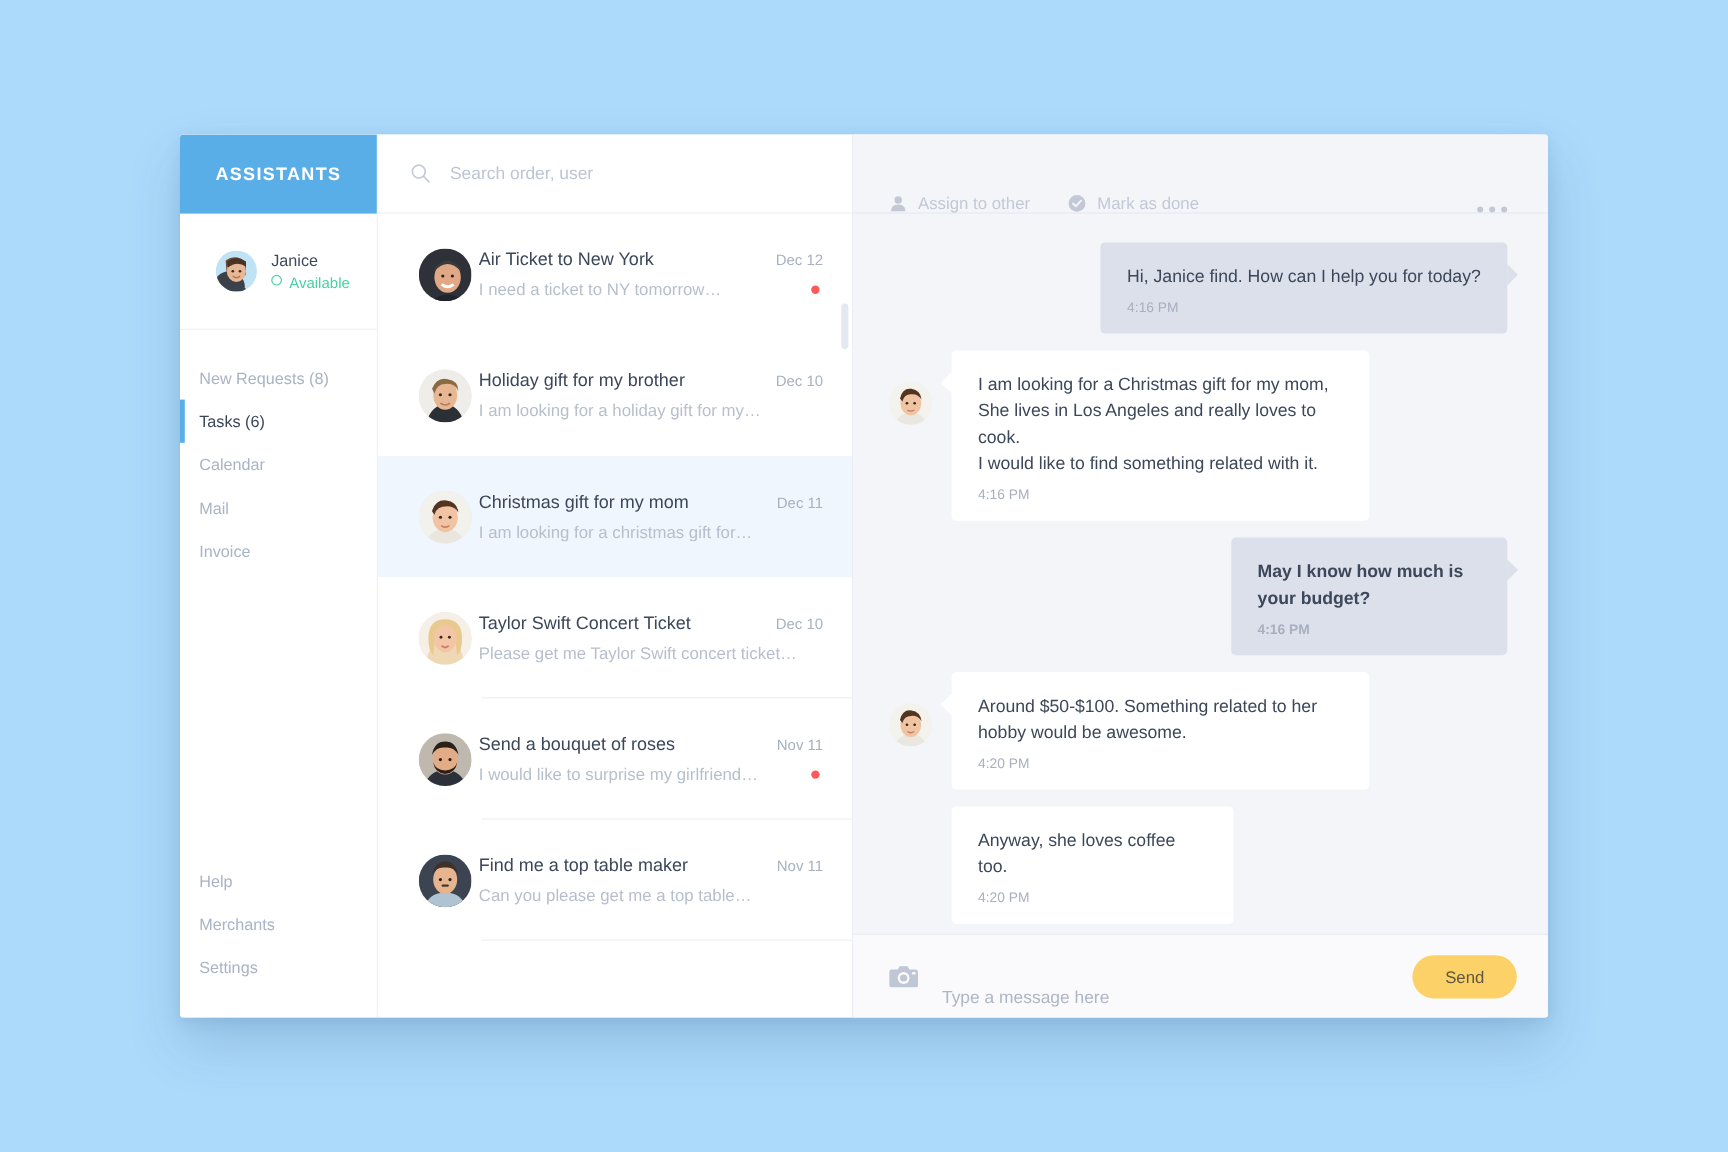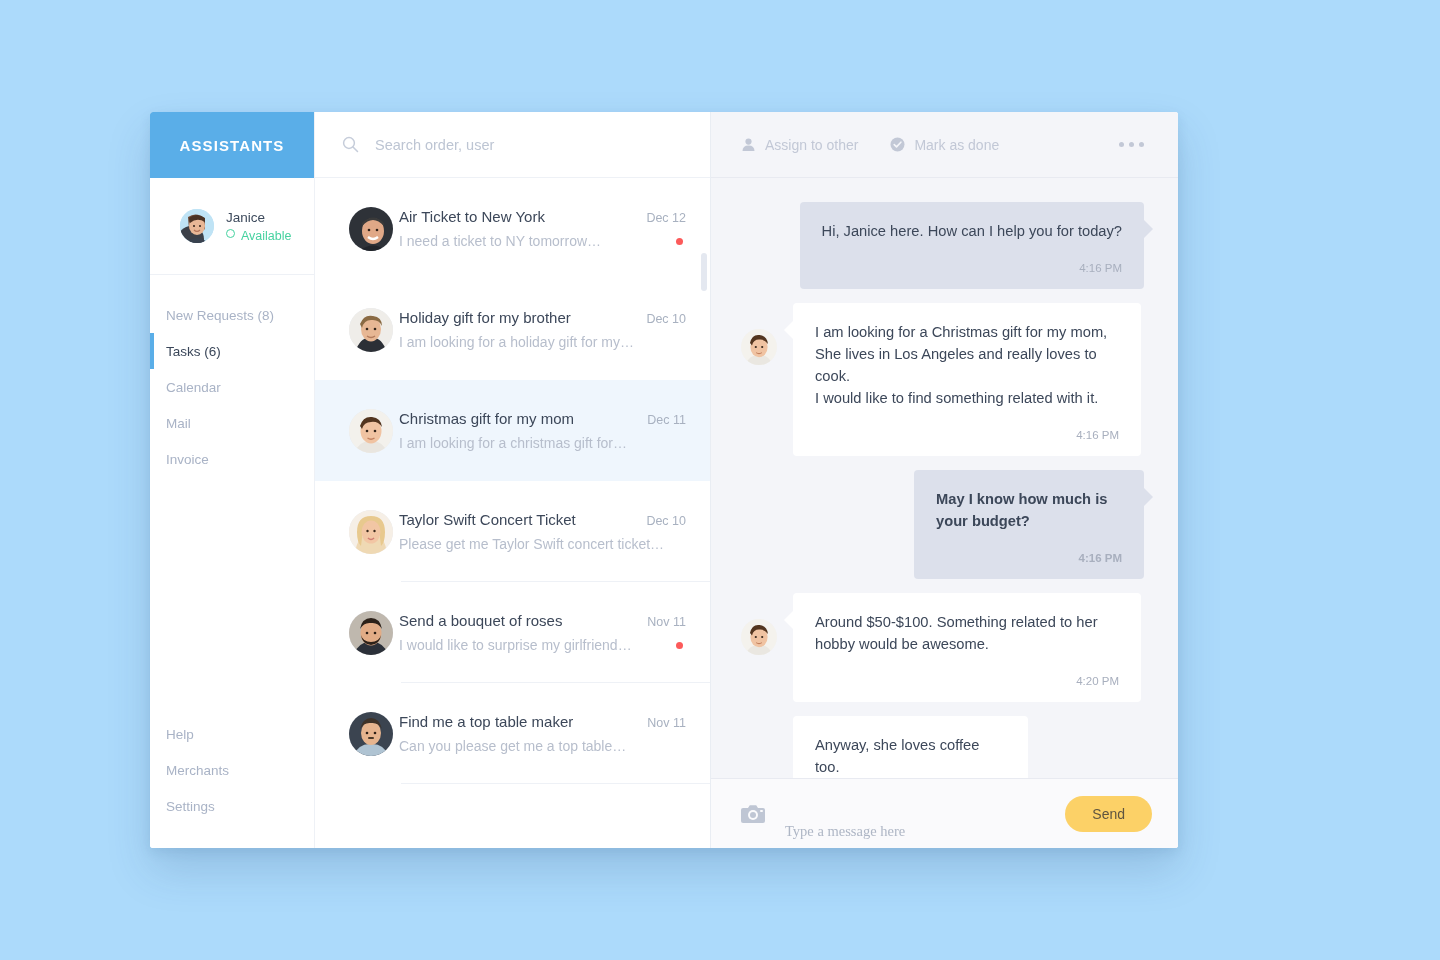--- a/index.html
+++ b/index.html
@@ -14,21 +14,21 @@
     background: #ACDAFB;
     font-family: "Liberation Sans", sans-serif;
     -webkit-font-smoothing: antialiased;
   }
 
   
   #app-window {
     position: absolute;
     left: 150px;
     top: 112px;
-    width: 1028px;
+    width: 1140px;
     height: 736px;
     background: #ffffff;
     border-radius: 3px;
     box-shadow: 0 22px 44px rgba(33, 74, 120, 0.18),
                 0 4px 12px rgba(33, 74, 120, 0.10);
     display: flex;
     overflow: hidden;
   }
 
   
@@ -249,21 +249,21 @@
     display: flex;
     flex-direction: column;
     background: #F4F5F9;
     min-width: 0;
   }
 
   #chat-toolbar {
     height: 66px;
     flex: none;
     display: flex;
-    align-items: center;
+    align-items: flex-end;
     padding: 0 34px 0 30px;
     background: #F4F5F9;
     border-bottom: 1px solid #E8EAF1;
   }
   .toolbar-action {
     display: flex;
     align-items: center;
     cursor: pointer;
     color: #C2C8D6;
     font-size: 14px;
@@ -333,43 +333,42 @@
   }
   .msg.in .bubble .tail {
     left: -9px;
     border-top: 9px solid transparent;
     border-bottom: 9px solid transparent;
     border-right: 9px solid #ffffff;
   }
 
   .bubble-text { white-space: pre-line; }
   .bubble-time {
-    text-align: right;
     font-size: 11.5px;
     color: #A8AFBE;
-    margin-top: 15px;
+    margin-top: 4px;
   }
 
   
   #composer {
     height: 70px;
     flex: none;
     display: flex;
     align-items: center;
     padding: 0 26px 0 30px;
     background: #FAFAFC;
     border-top: 1px solid #E8EAF1;
   }
   #camera-icon { flex: none; margin-right: 20px; cursor: pointer; display:block; }
   #composer-input {
     flex: 1 1 auto;
     border: none;
     outline: none;
     background: transparent;
-    font-family: Liberation Serif, serif;
+    font-family: Liberation Sans, sans-serif;
     font-size: 14.5px;
     color: #5B6678;
     margin-top: 36px;
   }
   #composer-input::placeholder { color: #AEB6C5; }
   #send-button {
     flex: none;
     background: #FCD167;
     border: none;
     border-radius: 19px;
@@ -641,21 +640,21 @@
         <i></i>
         <i></i>
       </div>
     </div>
 
     <div id="chat-scroll">
 
       <div class="msg out">
         <div class="bubble">
           <span class="tail"></span>
-          <div class="bubble-text">Hi, Janice here. How can I help you for today?</div>
+          <div class="bubble-text">Hi, Janice find. How can I help you for today?</div>
           <div class="bubble-time">4:16 PM</div>
         </div>
       </div>
 
       <div class="msg in">
         <div class="msg-avatar">
           <svg class="face" viewBox="0 0 36 36">
             <rect width="36" height="36" fill="#F4F2ED"></rect>
             <path d="M4 36 Q9 25 18 26 Q27 25 32 36 Z" fill="#EAE7E1"></path>
             <ellipse cx="18" cy="18" rx="8.6" ry="10.2" fill="#F0C3A2"></ellipse>

